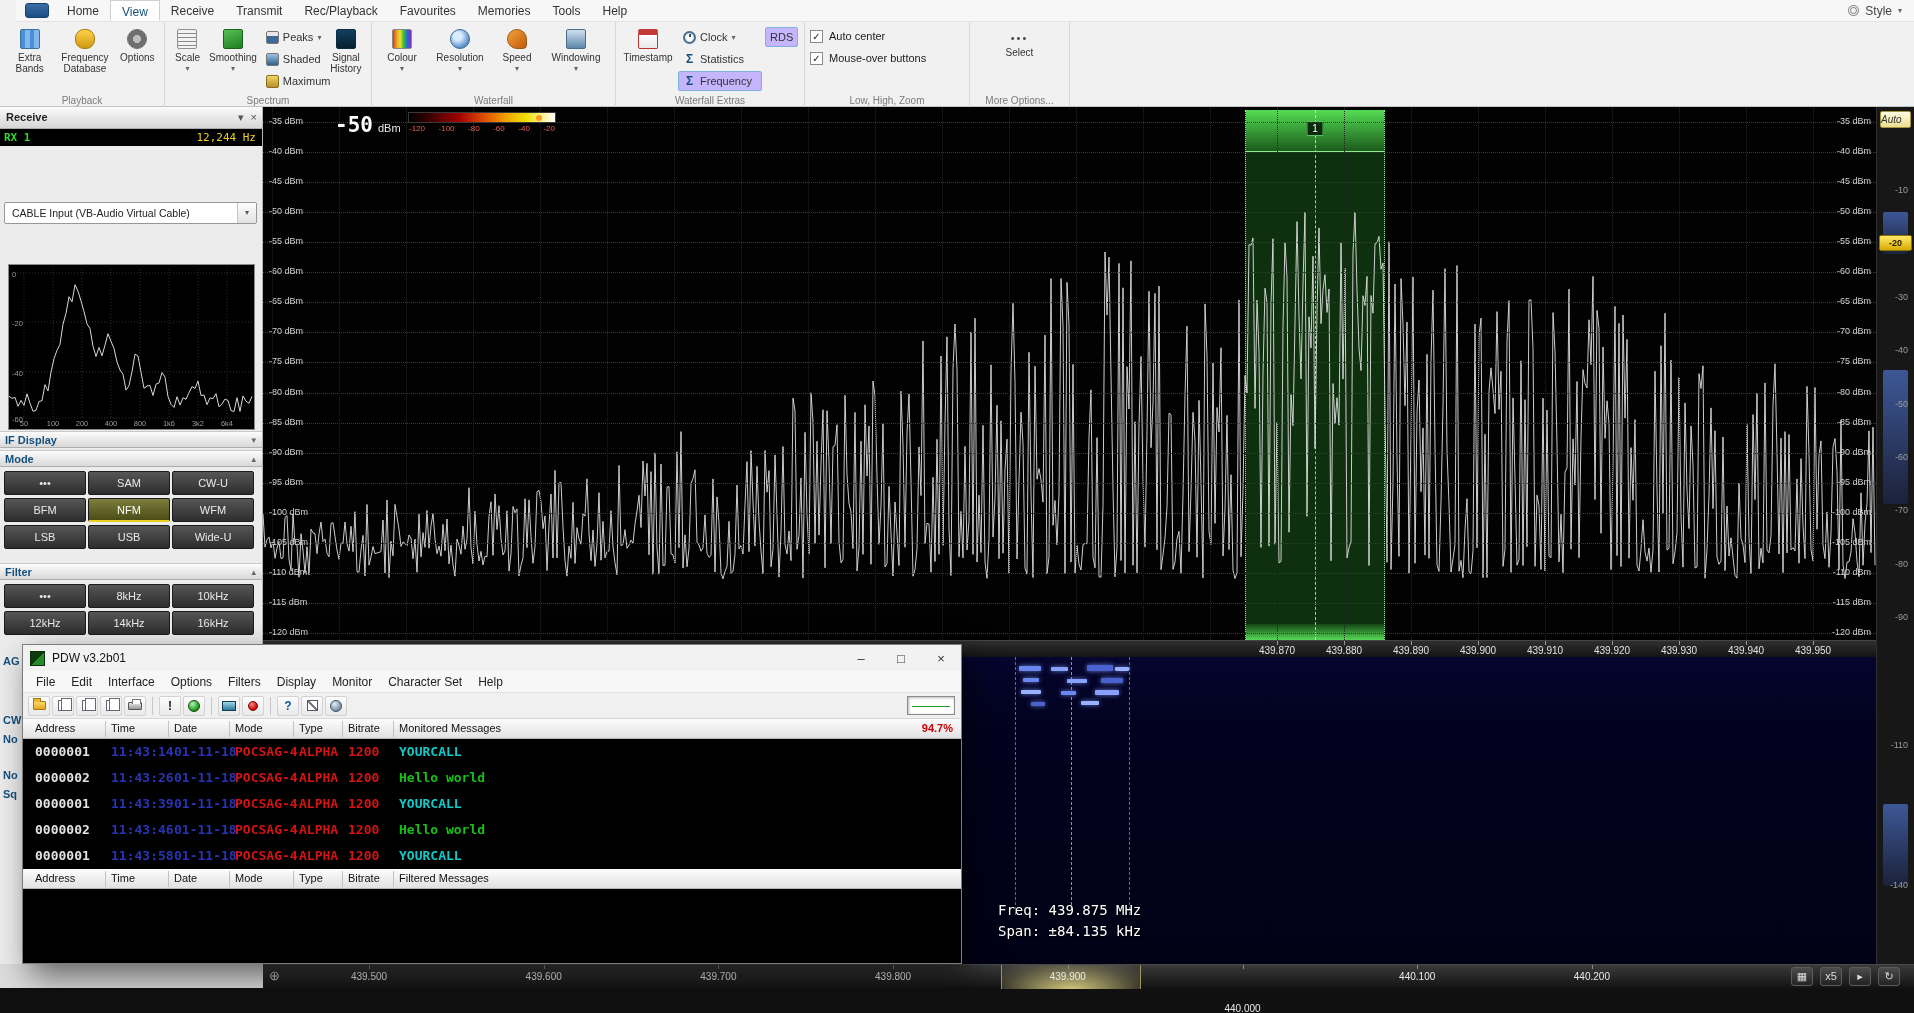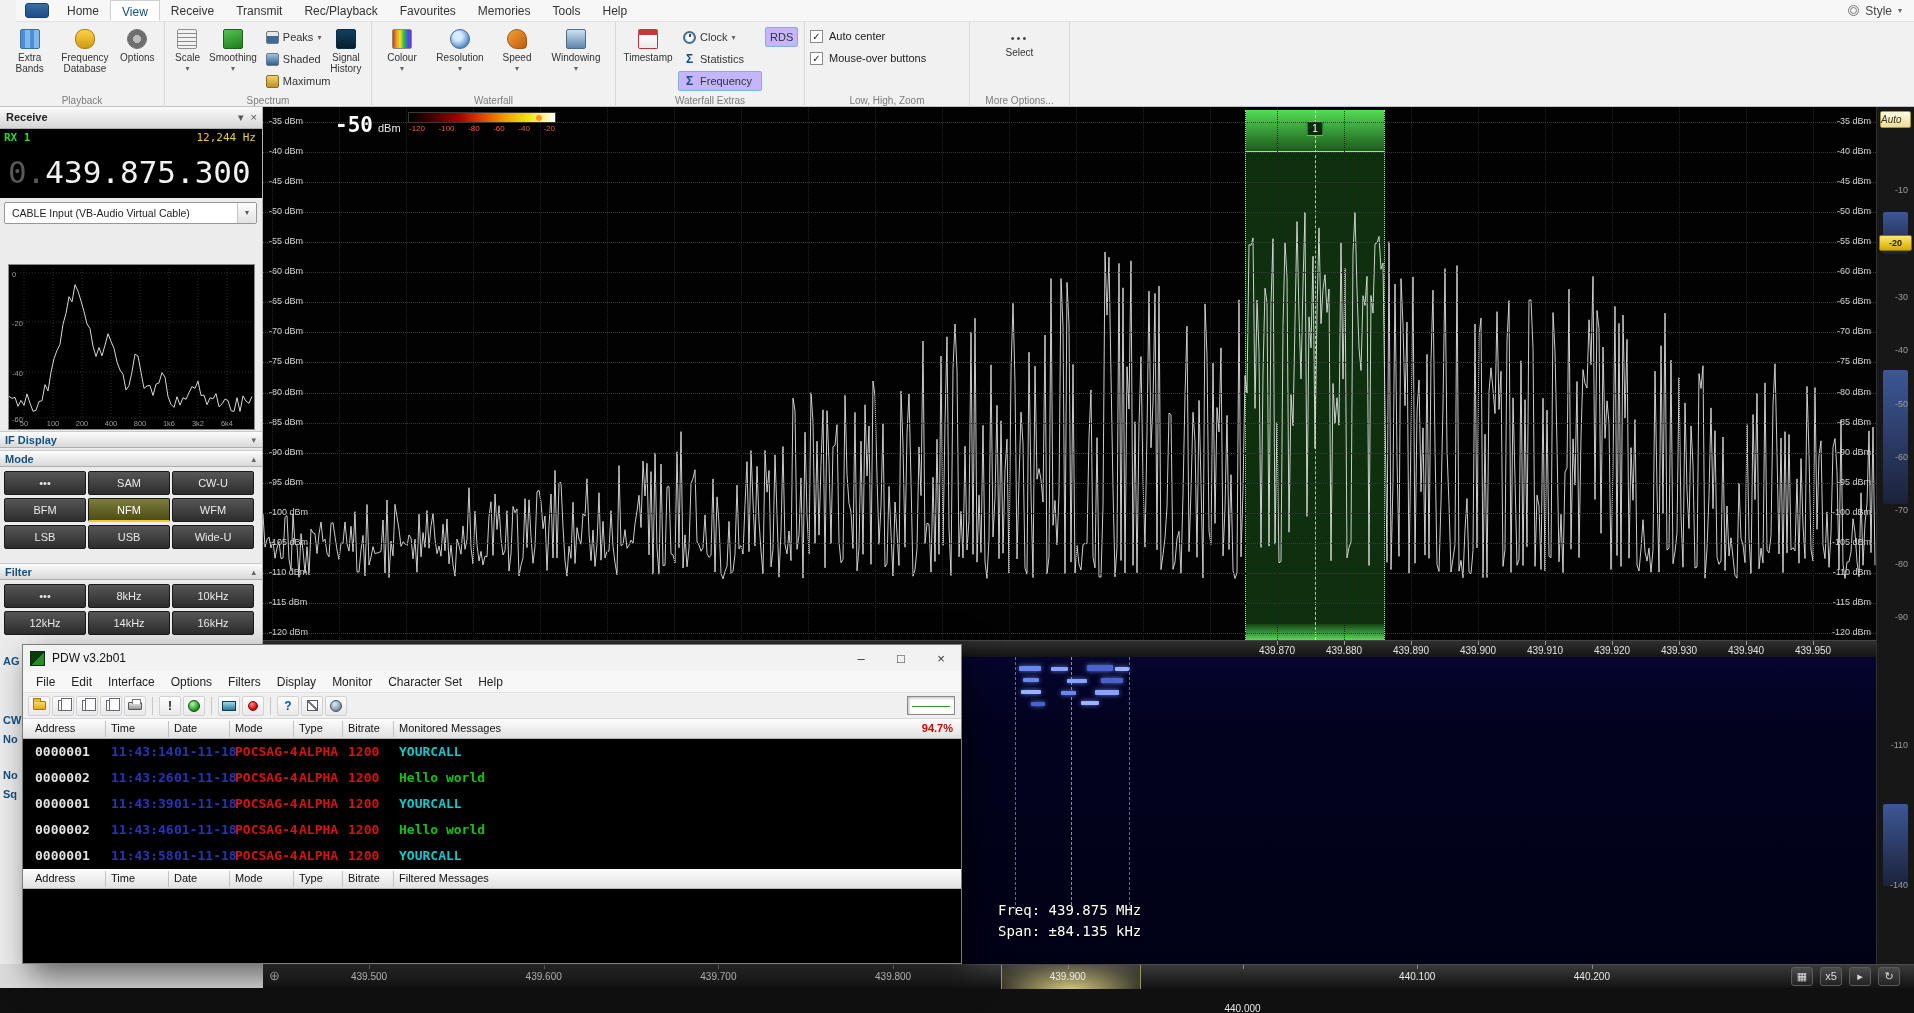--- a/index.html
+++ b/index.html
@@ -335,21 +335,20 @@
       <span>Receive</span>
       <span class="hdr-icons">
         <span>▾</span>
         <span>×</span>
       </span>
     </div>
     <div class="rx-row">
       <span class="rx-label">RX 1</span>
       <span class="rx-bw">12,244 Hz</span>
     </div>
-    <div class="freq-display"><span class="freq-dim">0.</span><span>439.875.300</span></div>
     <div class="audio-select">
       <span>CABLE Input (VB-Audio Virtual Cable)</span>
       <span class="dd-arrow">▾</span>
     </div>
     <div class="audio-graph">
       <svg id="audio-svg" width="245" height="164">
           <line x1="15" y1="4" x2="15" y2="153" stroke="#2e2e2e" stroke-dasharray="1,2"></line>
           <line x1="44" y1="4" x2="44" y2="153" stroke="#2e2e2e" stroke-dasharray="1,2"></line>
           <line x1="73" y1="4" x2="73" y2="153" stroke="#2e2e2e" stroke-dasharray="1,2"></line>
           <line x1="102" y1="4" x2="102" y2="153" stroke="#2e2e2e" stroke-dasharray="1,2"></line>

